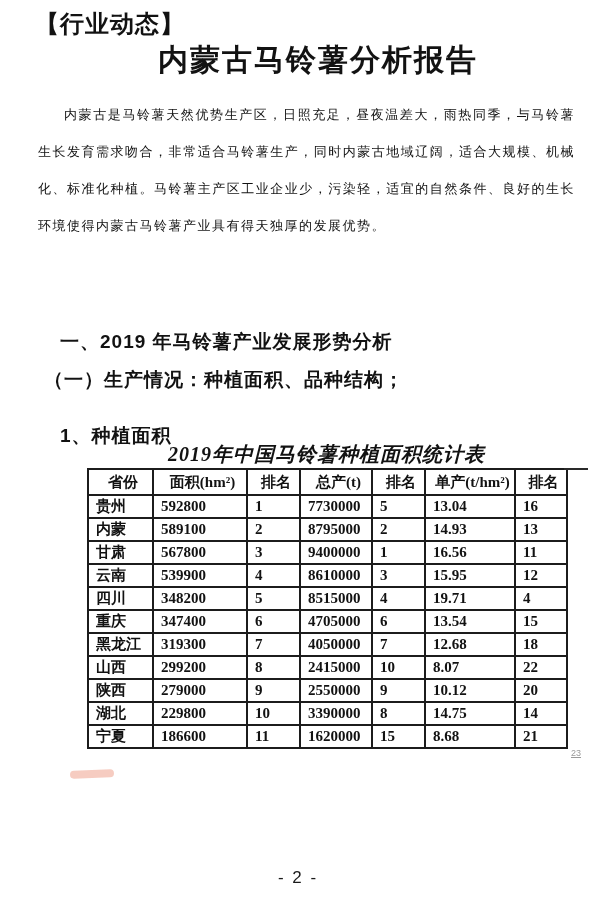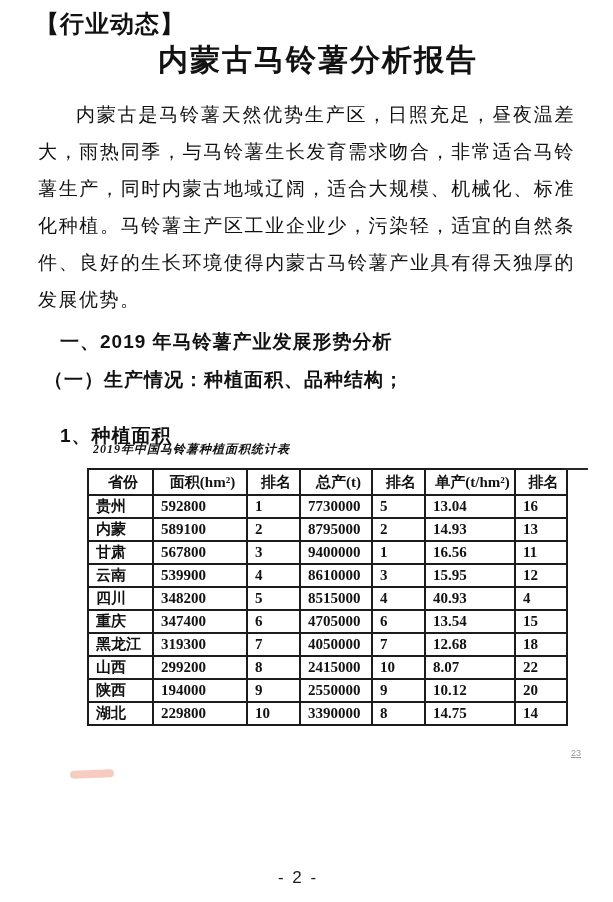--- a/index.html
+++ b/index.html
@@ -18,35 +18,36 @@
   }
   .page-title {
     position: absolute; top: 40px; left: 0; width: 596px;
     text-align: center;
     font-size: 30px; font-weight: bold; letter-spacing: 2px;
     font-family: "Liberation Serif", serif;
     padding-left: 20px;
   }
   .body-paragraph {
     position: absolute; top: 96px; left: 38px; width: 537px;
-    font-size: 19px; line-height: 37px; letter-spacing: 1.5px;
+    font-size: 13px; line-height: 37px; letter-spacing: 1.5px;
     text-align: justify; text-indent: 2em;
   }
   .doc-heading {
     position: absolute; left: 60px;
     font-family: Liberation Sans, sans-serif;
     font-size: 19px; font-weight: bold; letter-spacing: 1px;
     white-space: nowrap;
   }
   .h1 { top: 329px; }
   .h2 { top: 367px; left: 44px; }
   .h3 { top: 423px; }
   .table-title {
-    position: absolute; top: 441px; left: 93px; width: 479px;
-    font-size: 12px; font-weight: bold; font-style: italic;
+    position: absolute; top: 441px; left: 87px; width: 479px;
+    text-align: center;
+    font-size: 20px; font-weight: bold; font-style: italic;
     letter-spacing: 1px;
   }
   table.stats {
     position: absolute; top: 468px; left: 87px;
     width: 479px;
     border-collapse: collapse;
     table-layout: fixed;
     font-size: 15px; font-weight: bold;
     font-family: "Liberation Serif", serif;
   }
@@ -158,21 +159,21 @@
         <td>3</td>
         <td>15.95</td>
         <td>12</td>
       </tr>
       <tr>
         <td>四川</td>
         <td>348200</td>
         <td>5</td>
         <td>8515000</td>
         <td>4</td>
-        <td>40.93</td>
+        <td>19.71</td>
         <td>4</td>
       </tr>
       <tr>
         <td>重庆</td>
         <td>347400</td>
         <td>6</td>
         <td>4705000</td>
         <td>6</td>
         <td>13.54</td>
         <td>15</td>
@@ -190,36 +191,45 @@
         <td>山西</td>
         <td>299200</td>
         <td>8</td>
         <td>2415000</td>
         <td>10</td>
         <td>8.07</td>
         <td>22</td>
       </tr>
       <tr>
         <td>陕西</td>
-        <td>194000</td>
+        <td>279000</td>
         <td>9</td>
         <td>2550000</td>
         <td>9</td>
         <td>10.12</td>
         <td>20</td>
       </tr>
       <tr>
         <td>湖北</td>
         <td>229800</td>
         <td>10</td>
         <td>3390000</td>
         <td>8</td>
         <td>14.75</td>
         <td>14</td>
       </tr>
+      <tr>
+        <td>宁夏</td>
+        <td>186600</td>
+        <td>11</td>
+        <td>1620000</td>
+        <td>15</td>
+        <td>8.68</td>
+        <td>21</td>
+      </tr>
     </tbody>
 </table>
 
 <div class="table-top-rule-artifact"></div>
 
 <div class="scan-artifact-number">23</div>
 
 <div class="scan-artifact-smudge"></div>
 
 <div class="page-number">- 2 -</div>

